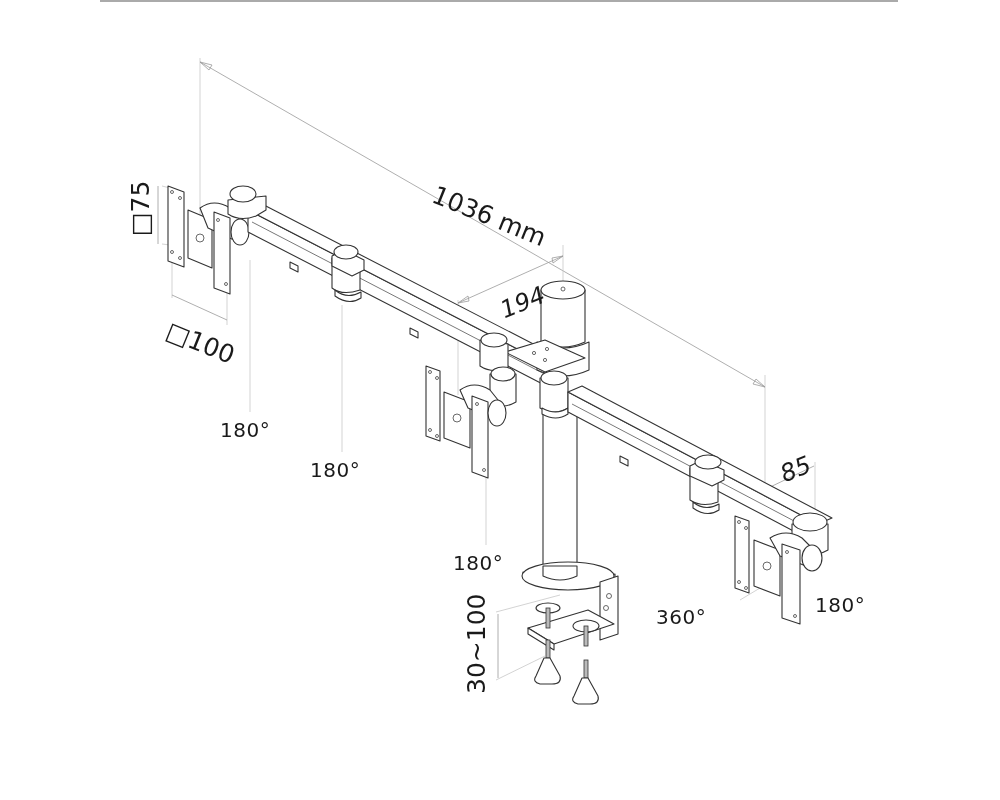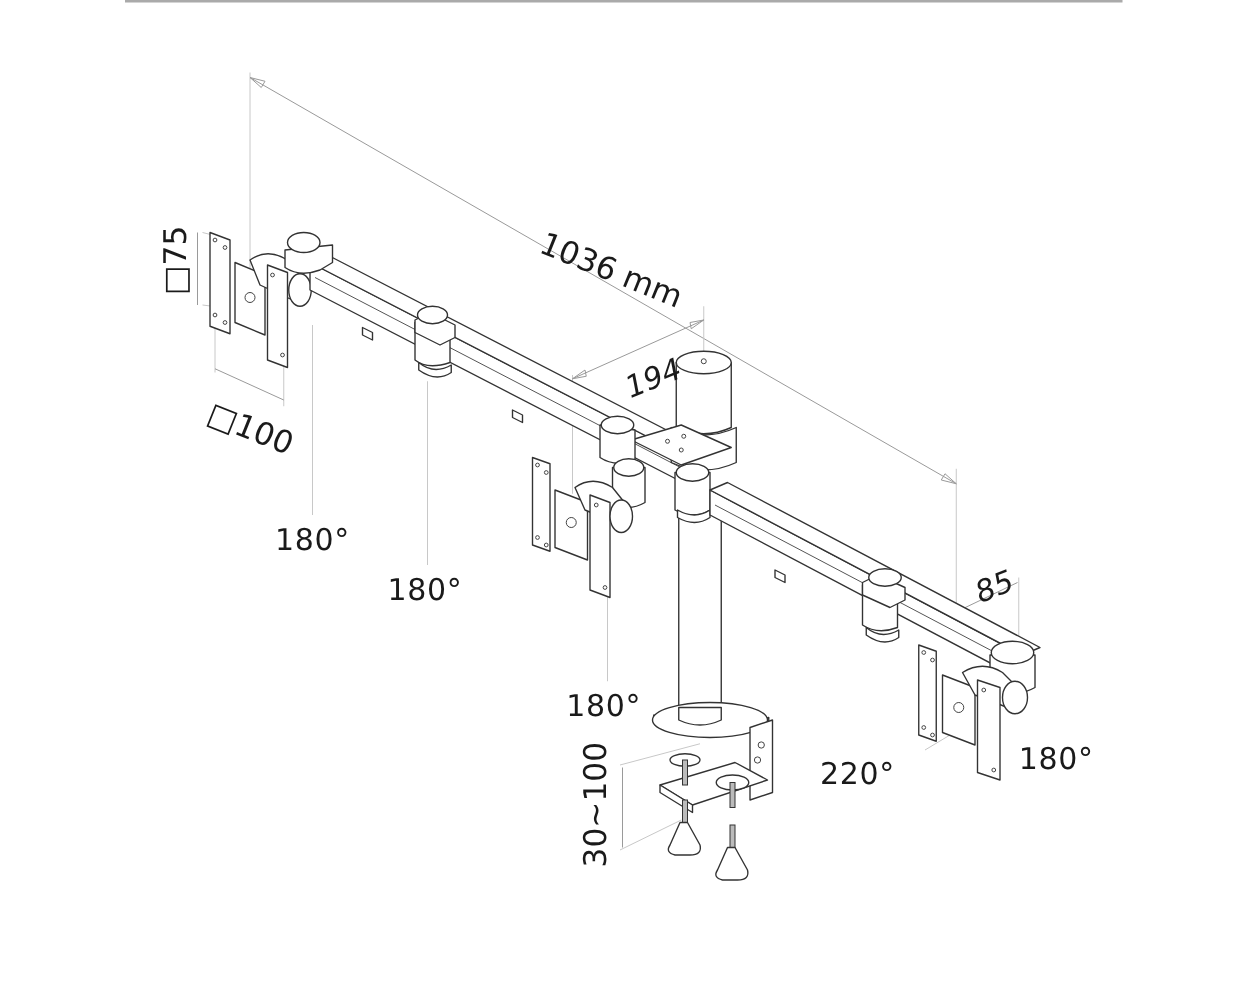--- a/index.html
+++ b/index.html
@@ -6,21 +6,21 @@
     body { width: 1000px; height: 800px; position: relative; overflow: hidden; font-family: "DejaVu Sans", "Liberation Sans", sans-serif; }
     .top-rule { position: absolute; left: 100px; top: 0; width: 798px; height: 2px; background: #aaaaaa; }
     svg.drawing { position: absolute; left: 0; top: 0; }
     .ln { fill: #ffffff; stroke: #333333; stroke-width: 1.1; stroke-linejoin: round; }
     .ln-thin { fill: none; stroke: #555555; stroke-width: 0.8; }
     .dim { fill: none; stroke: #9a9a9a; stroke-width: 0.8; }
     .ext { fill: none; stroke: #c8c8c8; stroke-width: 0.8; }
     .hole { fill: #ffffff; stroke: #444444; stroke-width: 0.8; }
     .thread { fill: #bbbbbb; stroke: #333333; stroke-width: 0.8; }
     .lbl { position: absolute; color: #1a1a1a; white-space: nowrap; line-height: 1; }
-    .deg { font-family: "DejaVu Sans", sans-serif; font-size: 24px; letter-spacing: 0.5px; }
+    .deg { font-family: "DejaVu Sans", sans-serif; font-size: 20px; letter-spacing: 0.5px; }
     .dimtxt { font-family: "DejaVu Sans", sans-serif; font-size: 24px; font-style: italic; }
     .dimtxt-upright { font-family: "DejaVu Sans", sans-serif; font-size: 25px; }
   </style>
 </head>
 <body>
 
 <div class="top-rule"></div>
 
 <svg class="drawing" width="1000" height="800" viewBox="0 0 1000 800">
 
@@ -197,15 +197,15 @@
 <div class="lbl dimtxt-upright" style="left:172px; top:318px; transform: rotate(22deg); transform-origin: left top;">□100</div>
 
 <div class="lbl dimtxt-upright" style="left:464px; top:694px; transform: rotate(-90deg); transform-origin: left top;">30~100</div>
 
 <div class="lbl deg" style="left:220px; top:420px;">180°</div>
 
 <div class="lbl deg" style="left:310px; top:460px;">180°</div>
 
 <div class="lbl deg" style="left:453px; top:553px;">180°</div>
 
-<div class="lbl deg" style="left:656px; top:607px;">220°</div>
+<div class="lbl deg" style="left:656px; top:607px;">360°</div>
 
 <div class="lbl deg" style="left:815px; top:595px;">180°</div>
 
 </body></html>

